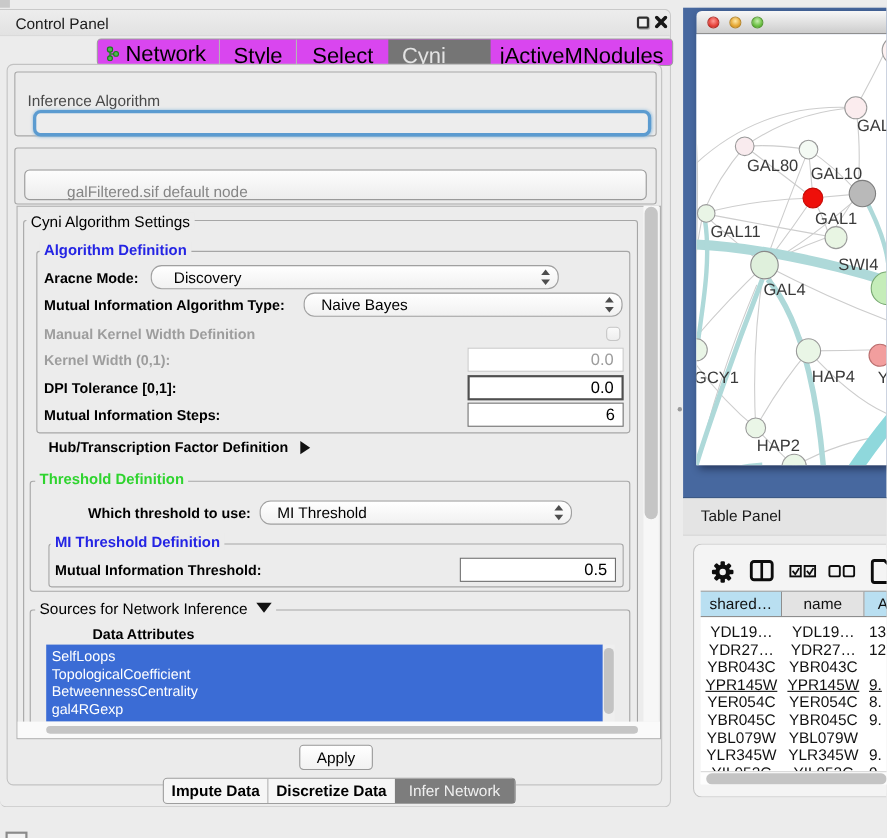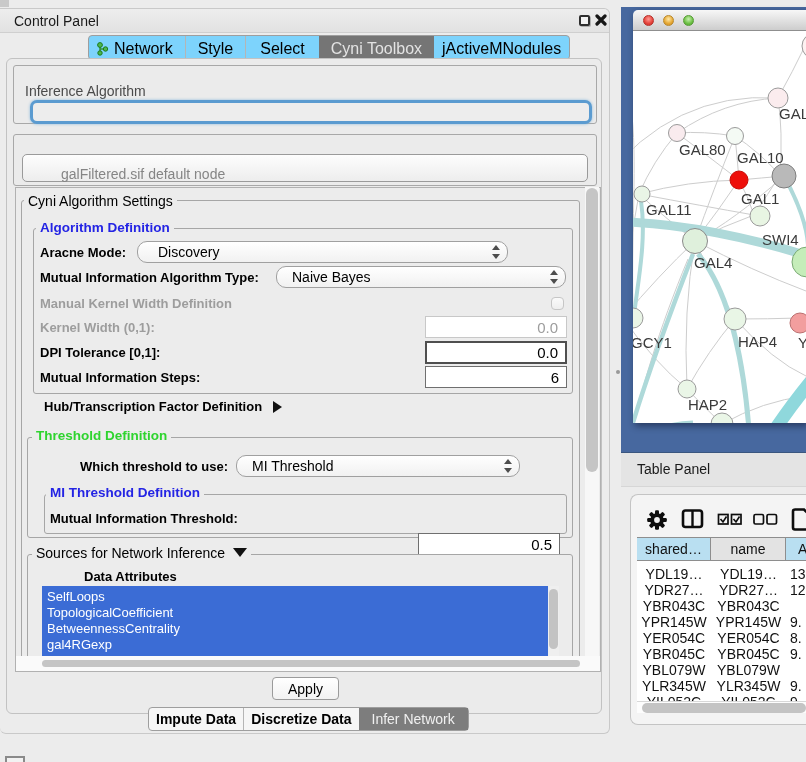--- a/index.html
+++ b/index.html
@@ -33,21 +33,21 @@
   <div class="abs" id="cpwin" style="left:0;top:8px;width:610px;height:726px;background:#ececec;border:1px solid #c9c9c9;border-left:none;border-radius:0 6px 6px 6px;">
 
     <div class="abs" style="left:0;top:0;width:100%;height:24px;background:linear-gradient(#ededed,#e2e2e2);border-bottom:1px solid #cfcfcf;border-radius:0 6px 0 0;">
       <div class="abs" style="left:14px;top:4px;font-size:14px;color:#1a1a1a;">Control Panel</div>
       <div class="abs" style="left:579px;top:6px;width:11px;height:11px;border:2px solid #2e2e2e;border-radius:2px;background:#f2f2f2;box-shadow:1px 1px 0 #b0b0b0;"></div>
       <svg class="abs" style="left:595px;top:5px;" width="12" height="12" viewBox="0 0 12 12">
         <path d="M2 2 L10 10 M10 2 L2 10" stroke="#161616" stroke-width="3.2" stroke-linecap="round"></path>
       </svg>
     </div>
 
-    <div class="abs" id="toptabs" style="left:88px;top:26px;height:25px;border:1px solid #9e9e9e;border-radius:4px;background:#7dd3fc;display:flex;font-size:16px;">
+    <div class="abs" id="toptabs" style="left:88px;top:26px;height:25px;border:1px solid #9e9e9e;border-radius:4px;background:#d946ef;display:flex;font-size:20px;">
       <div style="padding:3px 12px 0 7px;display:flex;align-items:center;border-right:1px solid #b5b5b5;">
         <svg width="13" height="14" viewBox="0 0 13 14" style="margin-right:5px;">
           <line x1="4" y1="4" x2="4" y2="10" stroke="#2c8c2c" stroke-width="1.4"></line>
           <line x1="4" y1="7" x2="9" y2="7" stroke="#2c8c2c" stroke-width="1.4"></line>
           <circle cx="4" cy="3" r="2.4" fill="#4db84d" stroke="#1c7a1c"></circle>
           <circle cx="4" cy="11" r="2.2" fill="#4db84d" stroke="#1c7a1c"></circle>
           <circle cx="9.5" cy="7" r="2.2" fill="#4db84d" stroke="#1c7a1c"></circle>
         </svg>
         <span>Network</span>
       </div>
@@ -100,21 +100,21 @@
       <div class="group" style="left:11px;top:249px;width:546px;height:101px;"></div>
       <div class="gtitle" style="left:16px;top:240px;color:#2fd42f;font-weight:bold;font-size:13.5px;">Threshold Definition</div>
       <div class="abs lbl" style="left:64px;top:271px;width:145px;text-align:right;">Which threshold to use:</div>
       <div class="combo abs" style="left:220px;top:267px;width:284px;height:22px;">
         <span class="ctext" style="top:2px;left:15px;">MI Threshold</span>
           <span class="spin" style="top:2px;"></span>
       </div>
       <div class="group" style="left:28px;top:306px;width:523px;height:40px;"></div>
       <div class="gtitle" style="left:30px;top:297px;color:#2424e4;font-weight:bold;font-size:13.5px;">MI Threshold Definition</div>
       <div class="abs lbl" style="left:34px;top:323px;">Mutual Information Threshold:</div>
-      <div class="field" style="left:402px;top:319px;width:142px;height:22px;border:1px solid #6f6f6f;color:#000;padding:2px 7px 0 0;margin-top:26px;">0.5</div>
+      <div class="field" style="left:402px;top:319px;width:142px;height:22px;border:1px solid #6f6f6f;color:#000;padding:2px 7px 0 0;">0.5</div>
 
       <div class="group" style="left:11px;top:366px;width:546px;height:130px;"></div>
       <div class="gtitle" style="left:16px;top:357px;">Sources for Network Inference <span style="display:inline-block;margin-left:4px;width:0;height:0;border-left:7px solid transparent;border-right:7px solid transparent;border-top:9px solid #111;vertical-align:1px;"></span></div>
       <div class="abs lbl" style="left:20px;top:381px;margin-left:48px;">Data Attributes</div>
       <div class="abs" style="left:26px;top:398px;width:506px;height:70px;background:#3b6cd5;color:#fff;font-size:13px;padding:3px 0 0 5px;line-height:16px;">
         SelfLoops<br>TopologicalCoefficient<br>BetweennessCentrality<br>gal4RGexp
       </div>
       <div class="abs" style="left:532px;top:398px;width:11px;height:70px;background:#efefef;">
         <div class="abs" style="left:1px;top:3px;width:9px;height:60px;background:#c3c3c3;border-radius:5px;"></div>
       </div>
@@ -277,21 +277,21 @@
           <div style="display:flex;height:16px;line-height:16px;">
             <div style="width:74px;text-align:center;">YDR27…</div>
             <div style="width:75px;text-align:center;">YDR27…</div>
             <div style="flex:1;padding-left:4px;">12</div>
           </div>
           <div style="display:flex;height:16px;line-height:16px;">
             <div style="width:74px;text-align:center;">YBR043C</div>
             <div style="width:75px;text-align:center;">YBR043C</div>
             <div style="flex:1;padding-left:4px;"></div>
           </div>
-          <div style="display:flex;height:16px;line-height:16px;">
+          <div style="display:flex;height:16px;line-height:16px;text-decoration:underline;">
             <div style="width:74px;text-align:center;">YPR145W</div>
             <div style="width:75px;text-align:center;">YPR145W</div>
             <div style="flex:1;padding-left:4px;">9.</div>
           </div>
           <div style="display:flex;height:16px;line-height:16px;">
             <div style="width:74px;text-align:center;">YER054C</div>
             <div style="width:75px;text-align:center;">YER054C</div>
             <div style="flex:1;padding-left:4px;">8.</div>
           </div>
           <div style="display:flex;height:16px;line-height:16px;">

